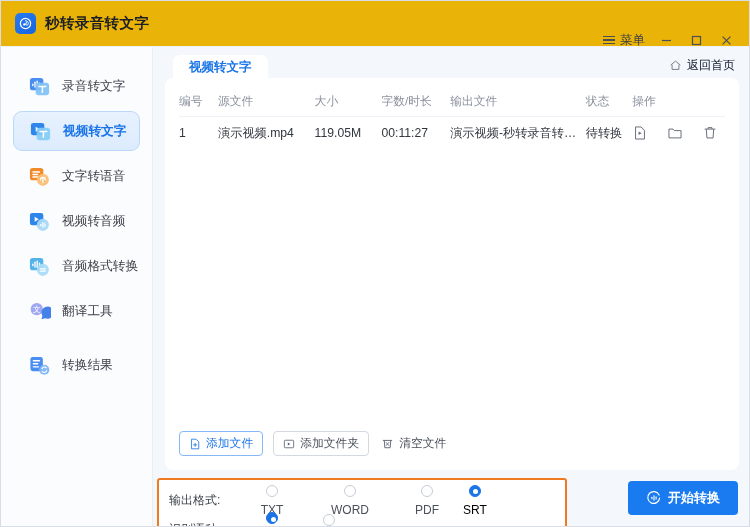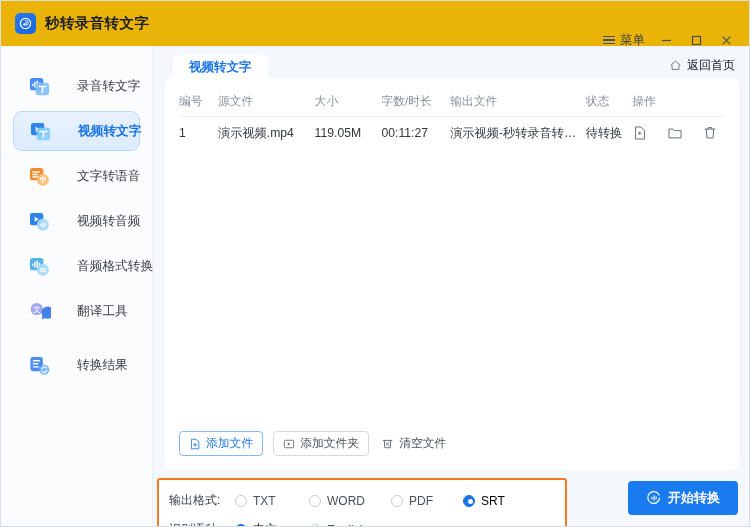--- a/index.html
+++ b/index.html
@@ -71,21 +71,21 @@
     padding-left: 15px;
     cursor: default;
   }
   .side-item.active {
     background: linear-gradient(180deg,#e8f2fe,#dcebfd);
     border: 1px solid #b9d8fb;
   }
   .side-ico { width: 23px; height: 23px; flex: 0 0 23px; position: relative; }
   .side-ico svg { width: 23px; height: 23px; display: block; }
   .side-label {
-    margin-left: 26px;
+    margin-left: 11px;
     font-size: 12.7px; color: #3d424a; white-space: nowrap;
   }
   .side-item.active .side-label { color: #1a74e8; font-weight: bold; }
 
   
   .main {
     position: absolute; left: 152px; top: 46px;
     width: 598px; height: 481px;
     background: #f4f7fc;
   }
@@ -163,21 +163,21 @@
     width: 410px; height: 91px;
     background: #ffffff;
     border: 2px solid #ef7a21;
     border-radius: 3px;
   }
   .srow { display: flex; align-items: center; height: 25px; margin-top: 4px; padding-left: 10px; }
   .srow:first-child { margin-top: 8px; }
   .slabel { width: 66px; font-size: 12px; color: #3d424a; }
   .radio {
     display: flex; align-items: center; gap: 6px;
-    font-size: 12px; color: #4b5059;
+    font-size: 12px; color: #4b5059; flex-direction: column;
   }
   .dot {
     width: 12px; height: 12px; border-radius: 50%;
     border: 1px solid #c6ccd6; background: #fff;
     display: inline-block; position: relative;
   }
   .radio.on .dot { border-color: #1a74e8; background: #1a74e8; }
   .radio.on .dot::after {
     content: ""; position: absolute; left: 3.5px; top: 3.5px;
     width: 5px; height: 5px; border-radius: 50%; background: #fff;

